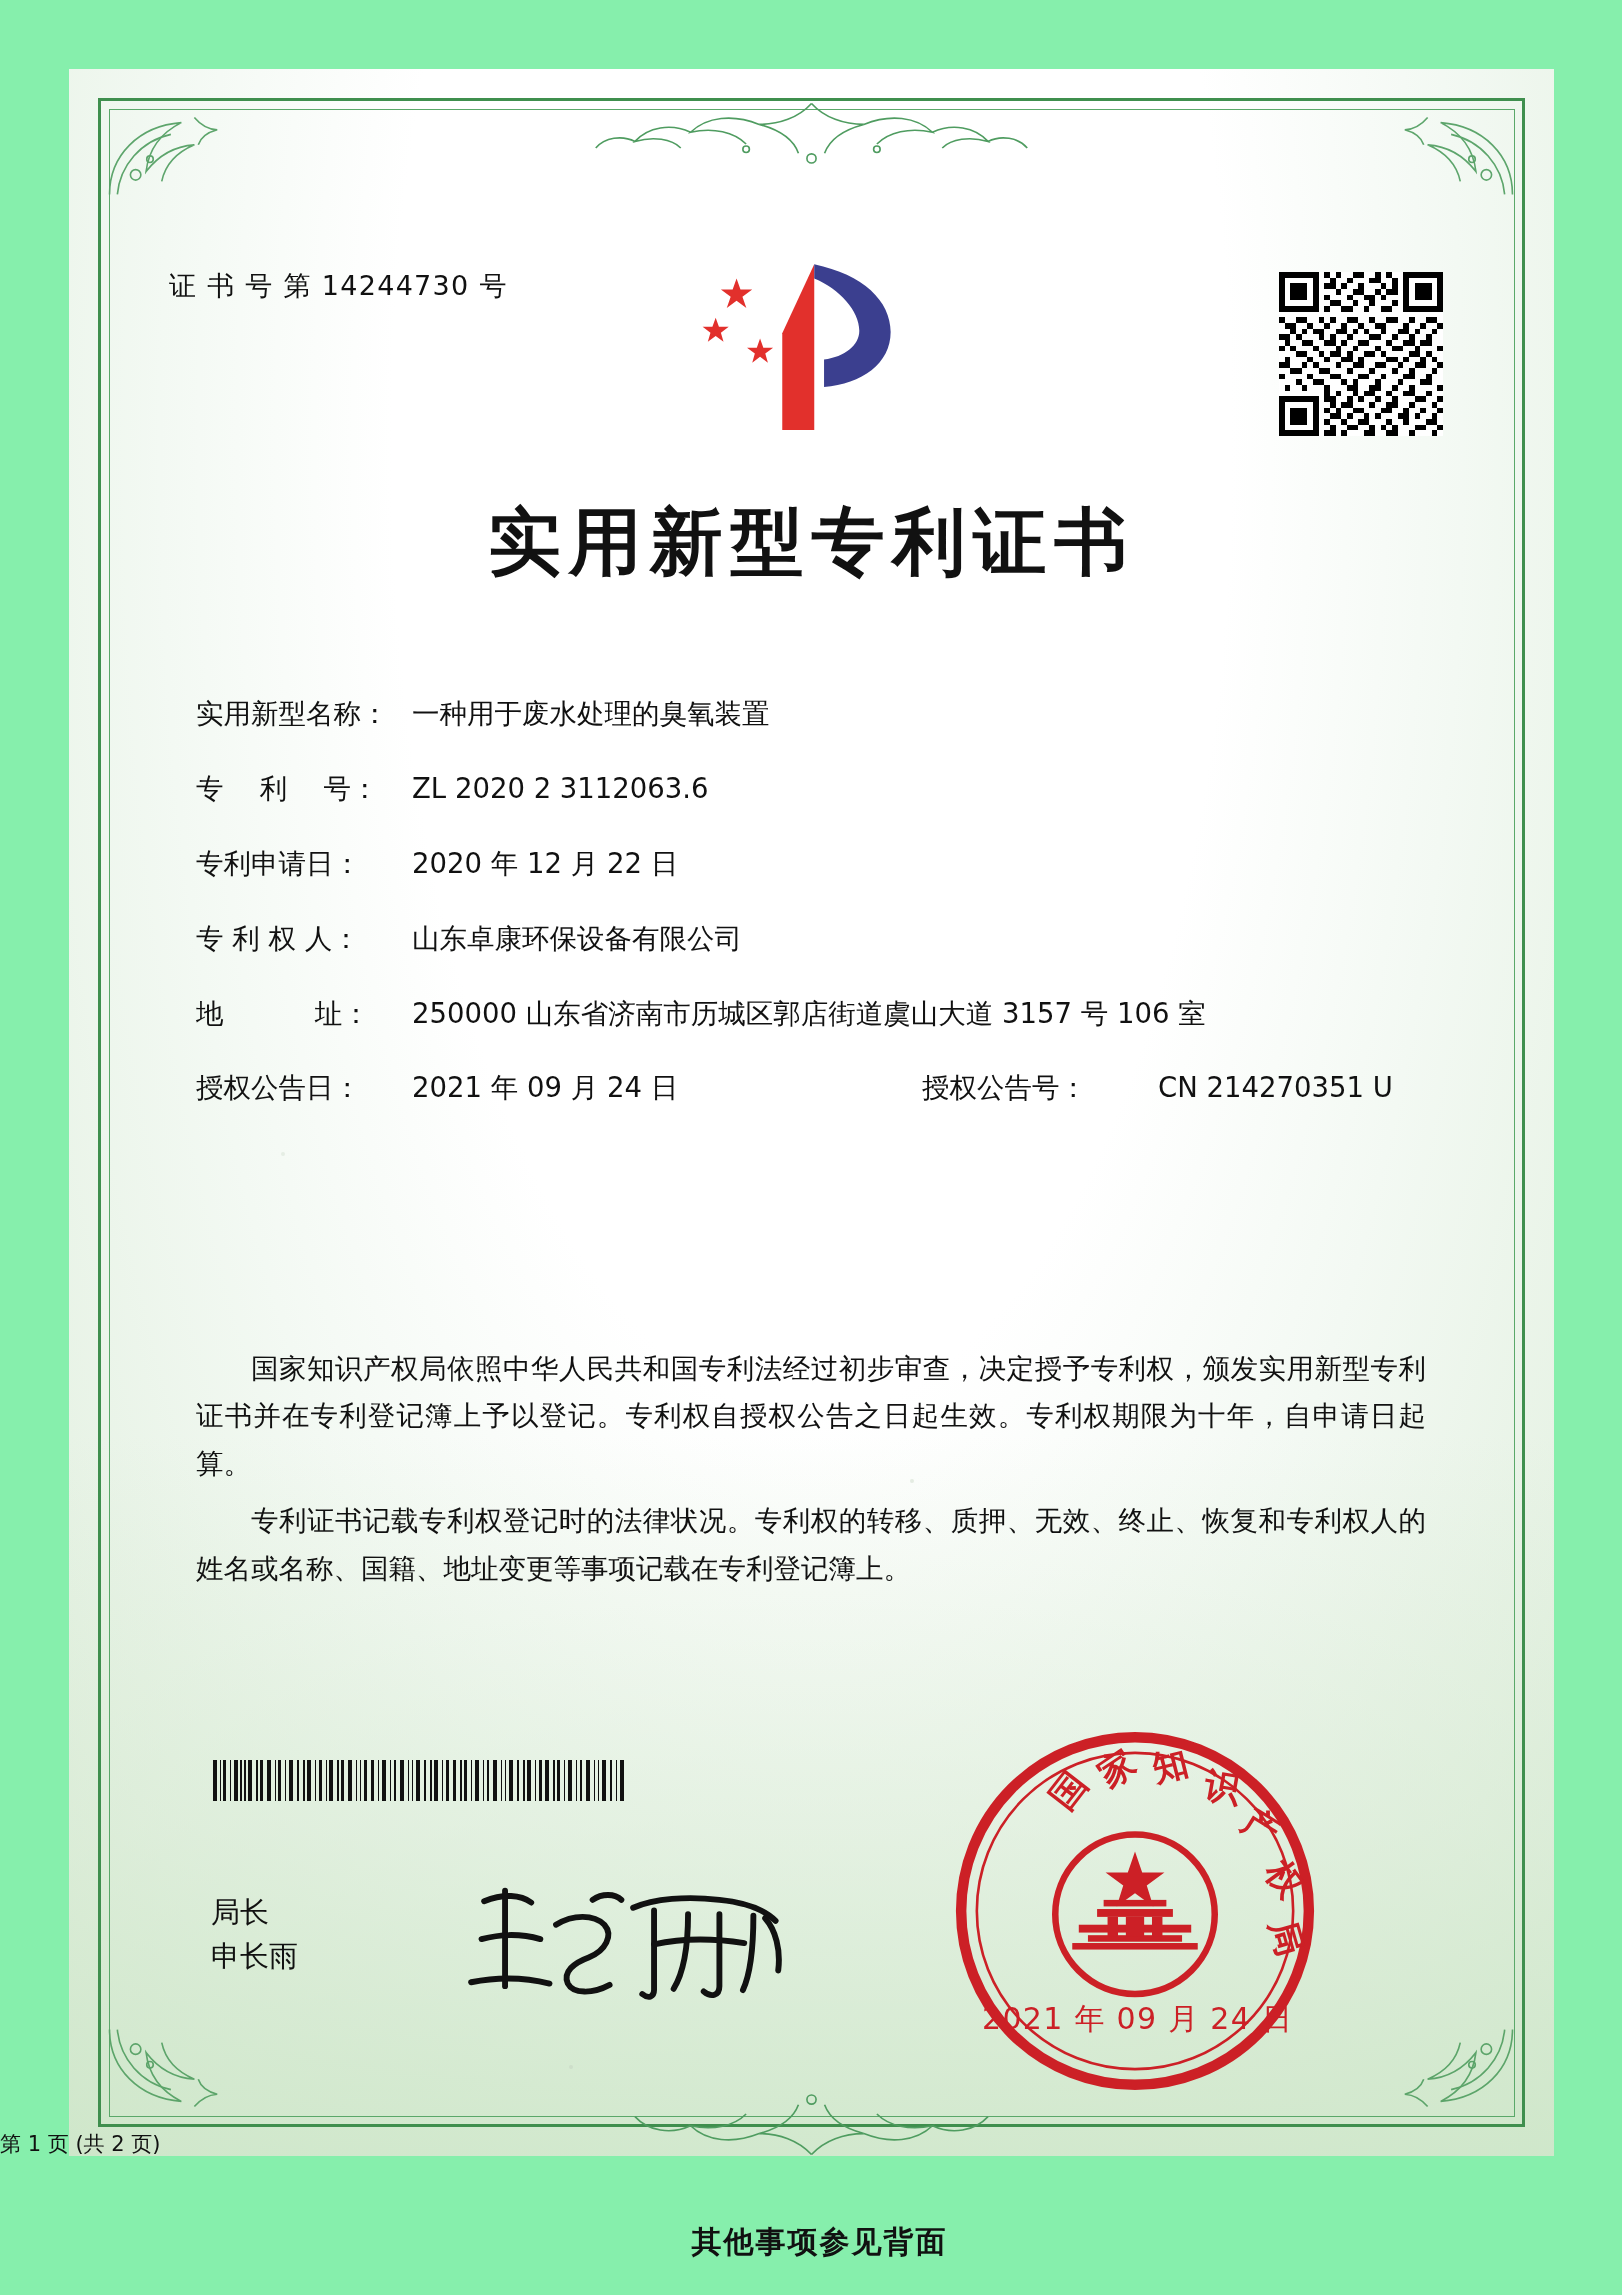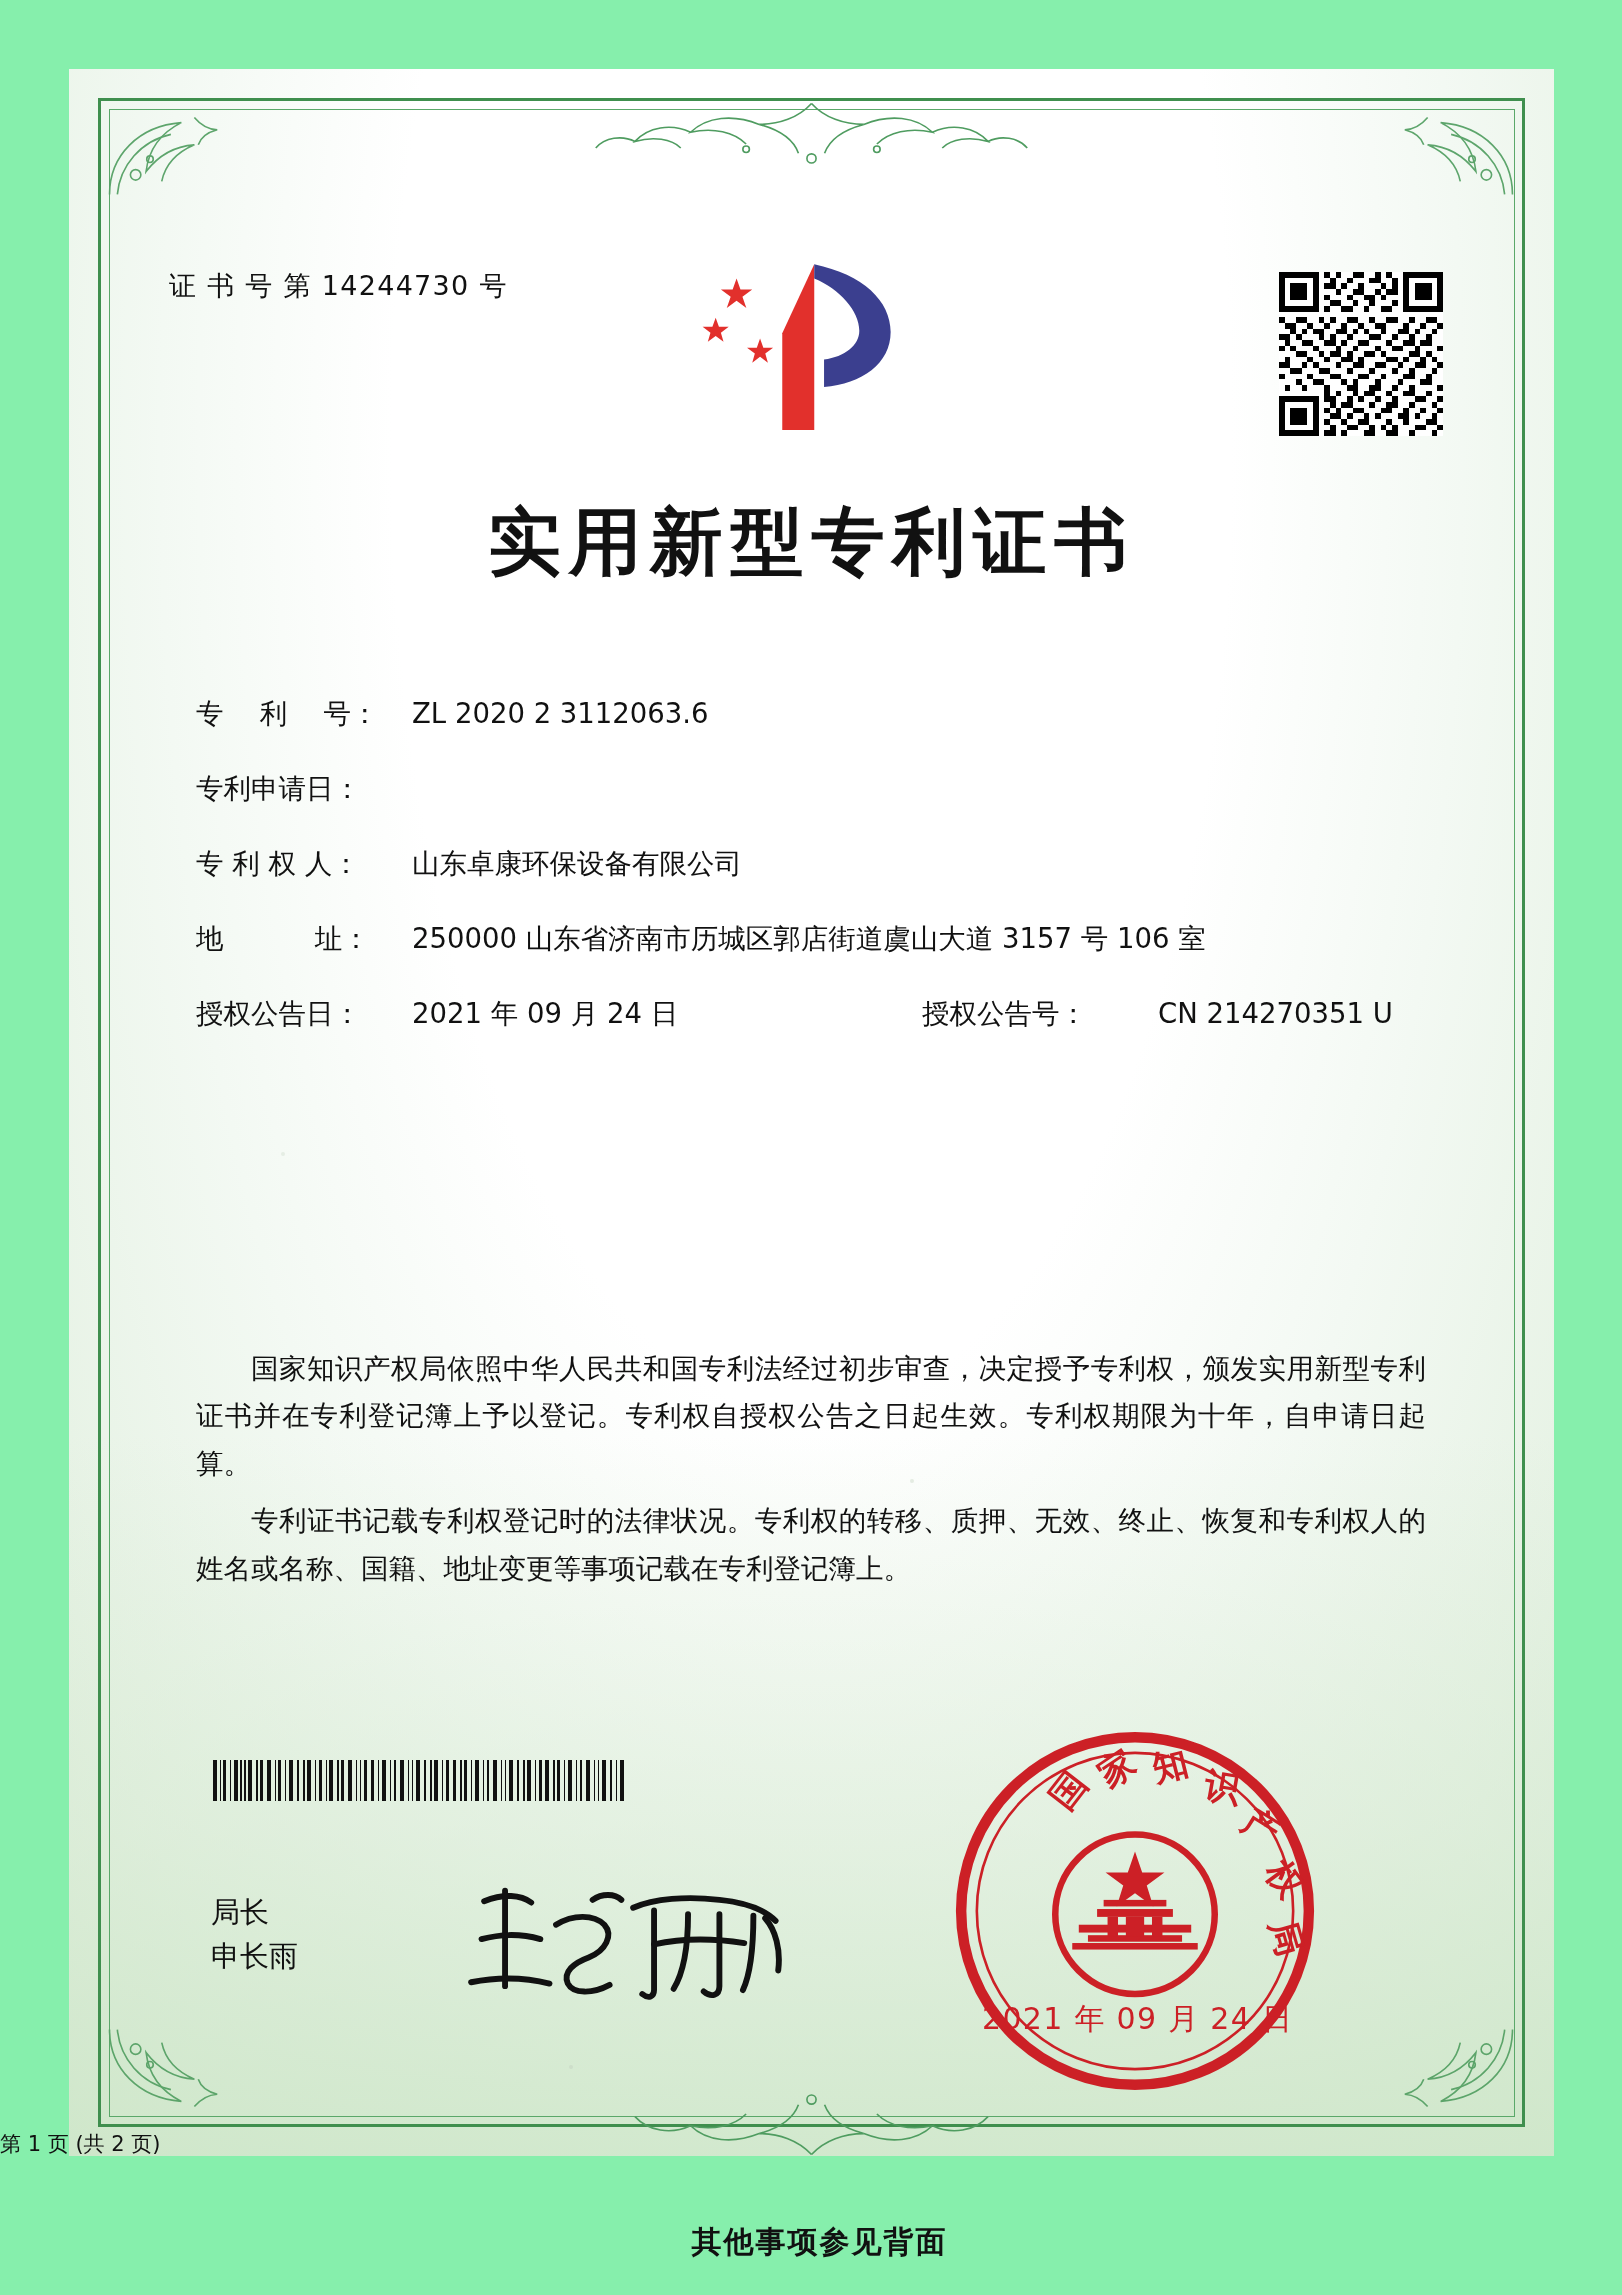--- a/index.html
+++ b/index.html
@@ -570,25 +570,30 @@
           <rect x="23" y="28" width="1" height="1"></rect>
           <rect x="27" y="28" width="1" height="1"></rect>
       </g>
     </svg>
   </div>
 
   <div class="cert-title">实用新型专利证书</div>
 
   <div class="fields">
     <div class="field-row">
+      <div class="field-label">实用新型名称：</div>
+      <div class="field-value">一种用于废水处理的臭氧装置</div>
+    </div>
+    <div class="field-row">
       <div class="field-label">专　 利　 号：</div>
       <div class="field-value">ZL 2020 2 3112063.6</div>
     </div>
     <div class="field-row">
       <div class="field-label">专利申请日：</div>
+      <div class="field-value">2020 年 12 月 22 日</div>
     </div>
     <div class="field-row">
       <div class="field-label">专 利 权 人：</div>
       <div class="field-value">山东卓康环保设备有限公司</div>
     </div>
     <div class="field-row">
       <div class="field-label">地　　　 址：</div>
       <div class="field-value addr-value">250000  山东省济南市历城区郭店街道虞山大道 3157 号 106 室</div>
     </div>
     <div class="field-row two-col">

